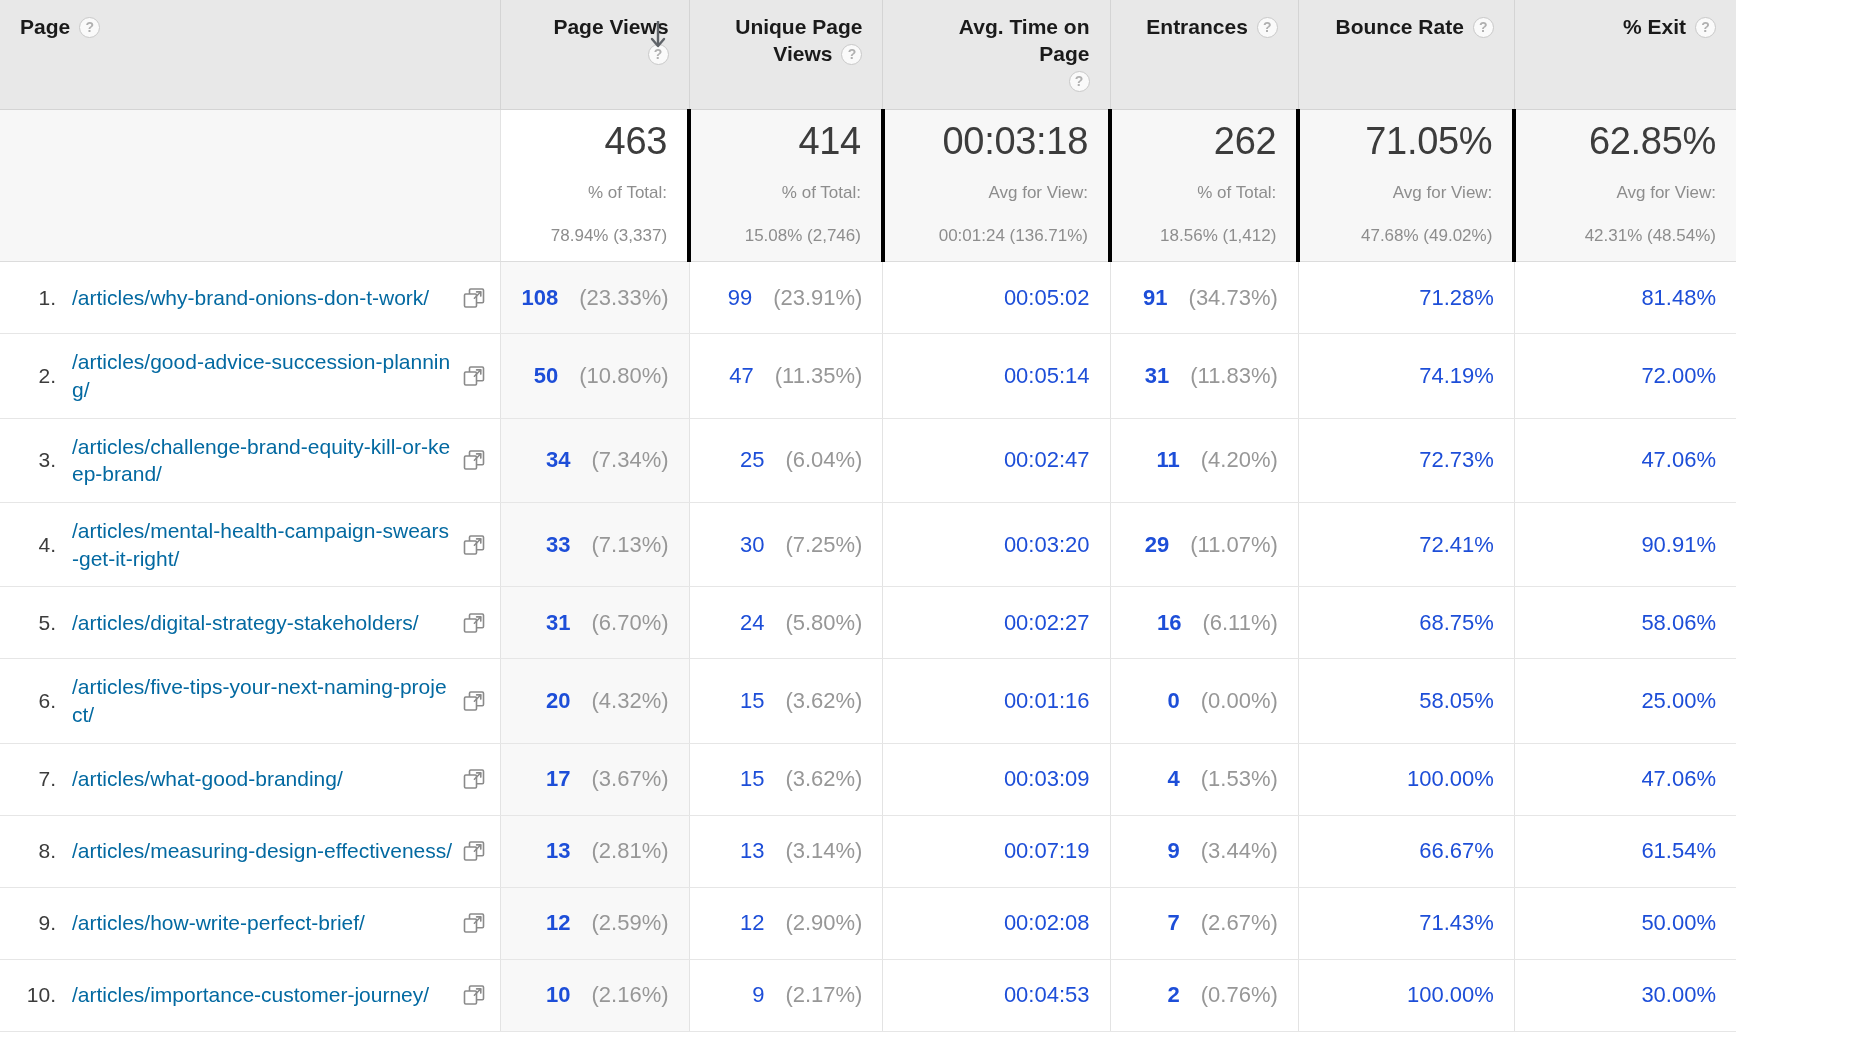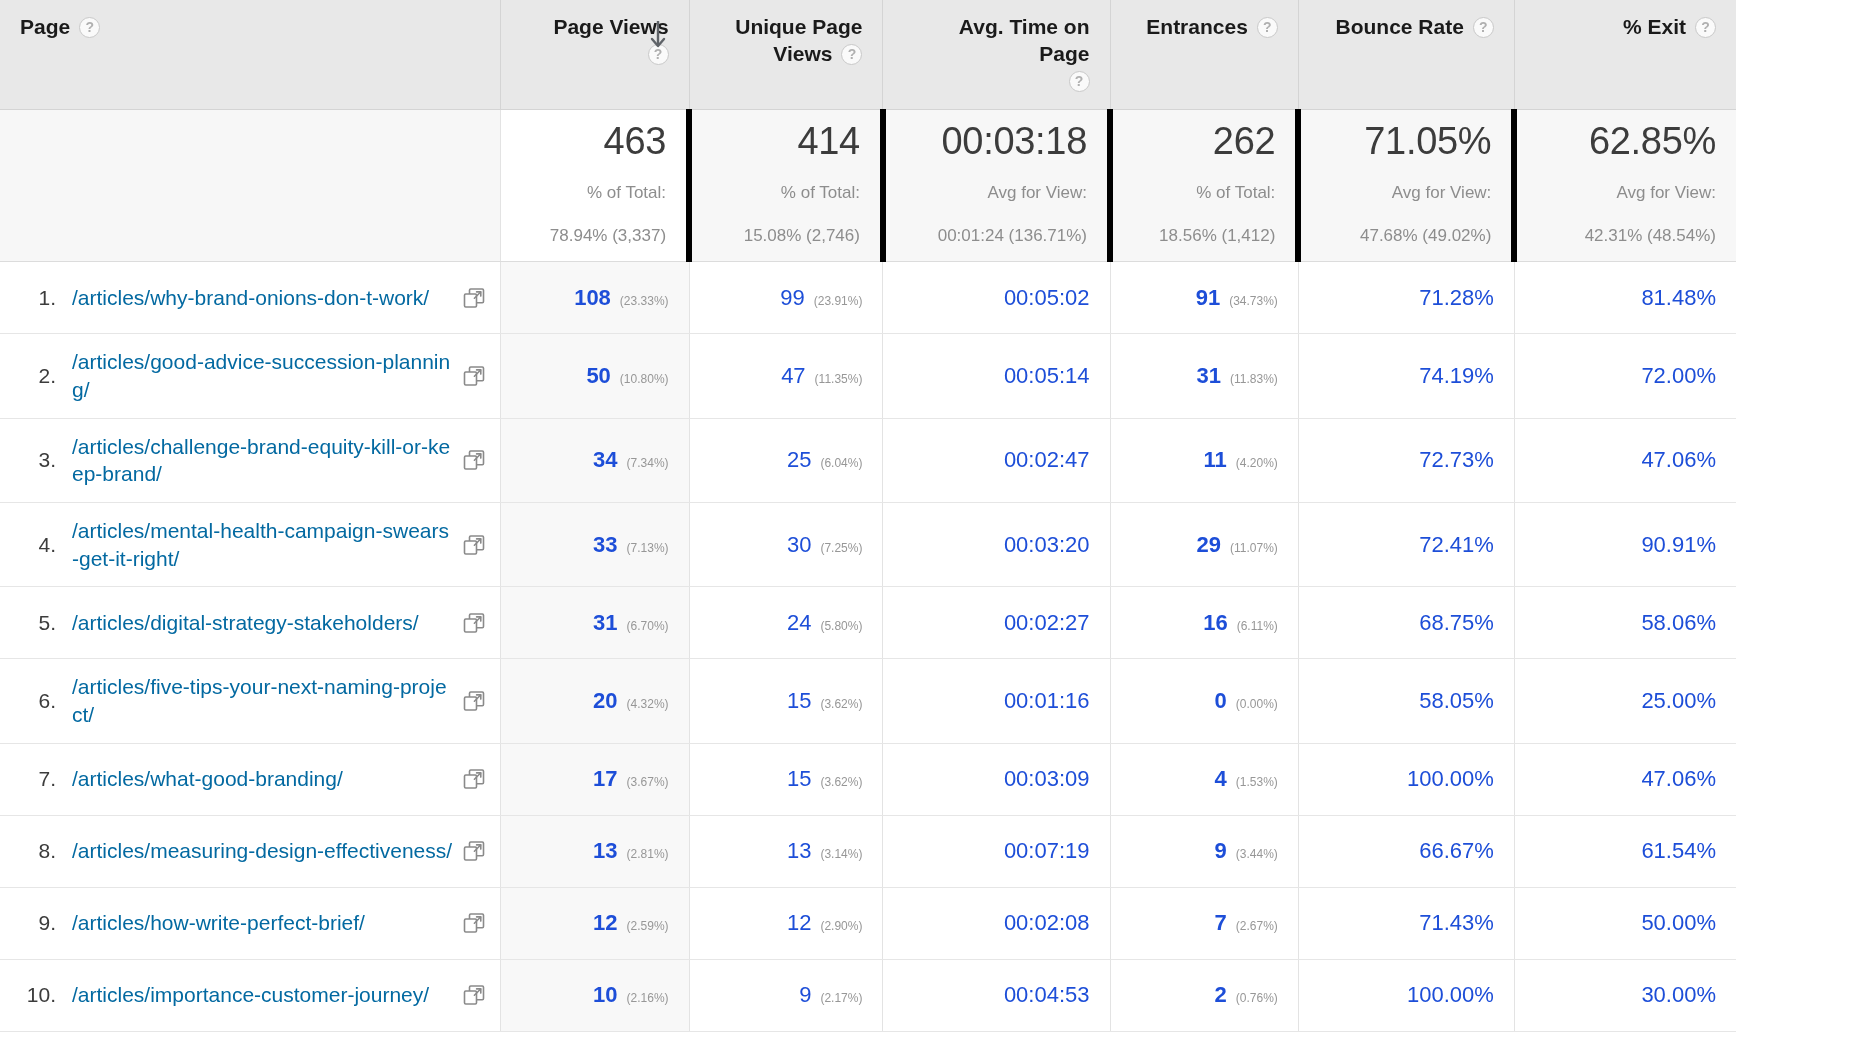--- a/index.html
+++ b/index.html
@@ -77,21 +77,21 @@
   .col-time     { width: 205px; }
   .col-entr     { width: 170px; }
   .col-bounce   { width: 195px; }
   .col-exit     { width: 200px; }
 
   th.num, td.num { text-align: right; }
 
   
   .summary td {
     background: #f7f7f7;
-    border-right: 6px solid #000000;
+    border-right: 4px solid #000000;
     border-bottom: 1px solid #dcdcdc;
     padding: 10px 20px 14px 20px;
     vertical-align: top;
     height: 108px;
     box-sizing: border-box;
   }
   .summary td:last-child { border-right: none; padding-left: 15px; }
   .summary td.sorted-col { background: #ffffff; }
   .summary td.first-col { background: #f7f7f7; border-right: 1px solid #e3e3e3; }
 
@@ -153,23 +153,23 @@
     cursor: pointer;
   }
 
   .val-main {
     font-size: 22px;
     color: #1d4ed8;
     white-space: nowrap;
   }
   .val-main.bold { font-weight: bold; }
   .val-pct {
-    font-size: 12px;
+    font-size: 22px;
     color: #979797;
-    margin-left: 9px;
+    margin-left: 21px;
     white-space: nowrap;
   }
 </style>
 </head>
 <body>
 
 <table class="ga-table">
   <colgroup>
     <col class="col-page">
       <col class="col-pv">

